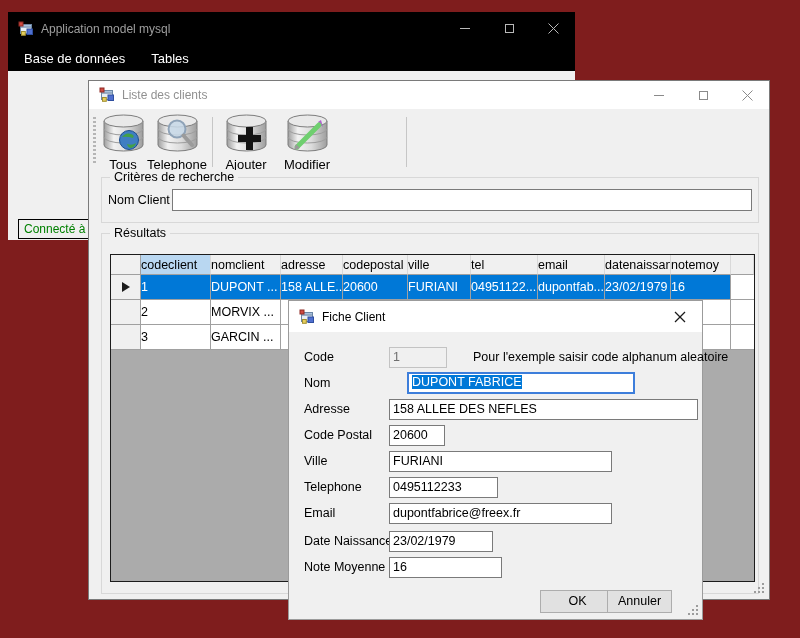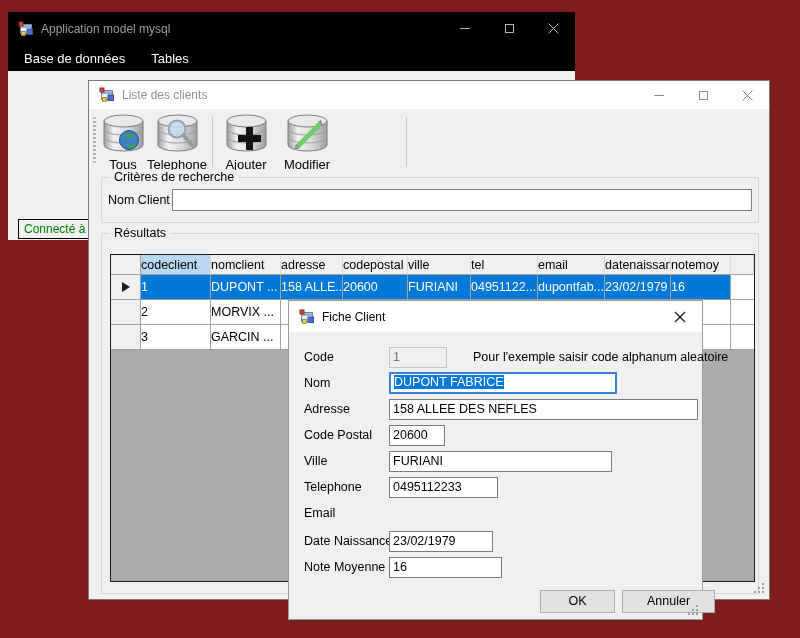--- a/index.html
+++ b/index.html
@@ -75,21 +75,21 @@
   .row-arrow { width:0; height:0; border-left:8px solid #1c1c1c; border-top:5px solid transparent; border-bottom:5px solid transparent; }
 
   
   #dialog { left:288px; top:300px; width:415px; height:320px; background:#f0f0f0; z-index:3; border:1px solid #9b9b9b; }
   #dialog .titlebar { height:31px; background:#fff; }
   #dialog .title { color:#000; }
   .flabel { position:absolute; left:15px; font-size:12.5px; white-space:nowrap; }
   .tb { position:absolute; left:100px; height:21px; background:#fff; border:1px solid #7a7a7a;
     font-size:12.5px; line-height:19px; padding-left:3px; white-space:nowrap; overflow:hidden; }
   .tb.disabled { background:#f0f0f0; border-color:#c3c3c3; color:#6f6f6f; }
-  .tb.focused { border:2px solid #3d7edb; line-height:16px; }
+  .tb.focused { border:2px solid #3d7edb; line-height:16px;margin-left:18px; }
   .tb .seltext { background:#0078d7; color:#fff; }
   .hint { position:absolute; left:184px; font-size:12.5px; white-space:nowrap; }
   .btn { position:absolute; top:289px; height:23px; background:#e1e1e1; border:1px solid #adadad;
     font-size:12.5px; text-align:center; line-height:21px; cursor:default; }
 </style>
 </head>
 <body>
 
 <div id="desktop">
 
@@ -370,29 +370,30 @@
     <span class="flabel" style="top:127px">Code Postal</span>
     <div class="tb" style="top:124px;width:56px">20600</div>
 
     <span class="flabel" style="top:153px">Ville</span>
     <div class="tb" style="top:150px;width:223px">FURIANI</div>
 
     <span class="flabel" style="top:179px">Telephone</span>
     <div class="tb" style="top:176px;width:109px">0495112233</div>
 
     <span class="flabel" style="top:205px">Email</span>
+    <div class="tb" style="top:202px;width:223px">dupontfabrice@freex.fr</div>
 
     <span class="flabel" style="top:233px">Date Naissance</span>
     <div class="tb" style="top:230px;width:104px">23/02/1979</div>
 
     <span class="flabel" style="top:259px">Note Moyenne</span>
     <div class="tb" style="top:256px;width:113px">16</div>
 
     <div class="btn" style="left:251px;width:75px">OK</div>
-    <div class="btn" style="left:333px;width:93px">Annuler</div>
+    <div class="btn" style="left:318px;width:65px">Annuler</div>
 
     <svg class="resize-grip" style="right:3px;bottom:3px" width="12" height="12">
       <rect x="9" y="1" width="2" height="2" fill="#9c9c9c"></rect>
       <rect x="5" y="5" width="2" height="2" fill="#9c9c9c"></rect>
         <rect x="9" y="5" width="2" height="2" fill="#9c9c9c"></rect>
       <rect x="1" y="9" width="2" height="2" fill="#9c9c9c"></rect>
         <rect x="5" y="9" width="2" height="2" fill="#9c9c9c"></rect>
         <rect x="9" y="9" width="2" height="2" fill="#9c9c9c"></rect>
     </svg>
   </section>

